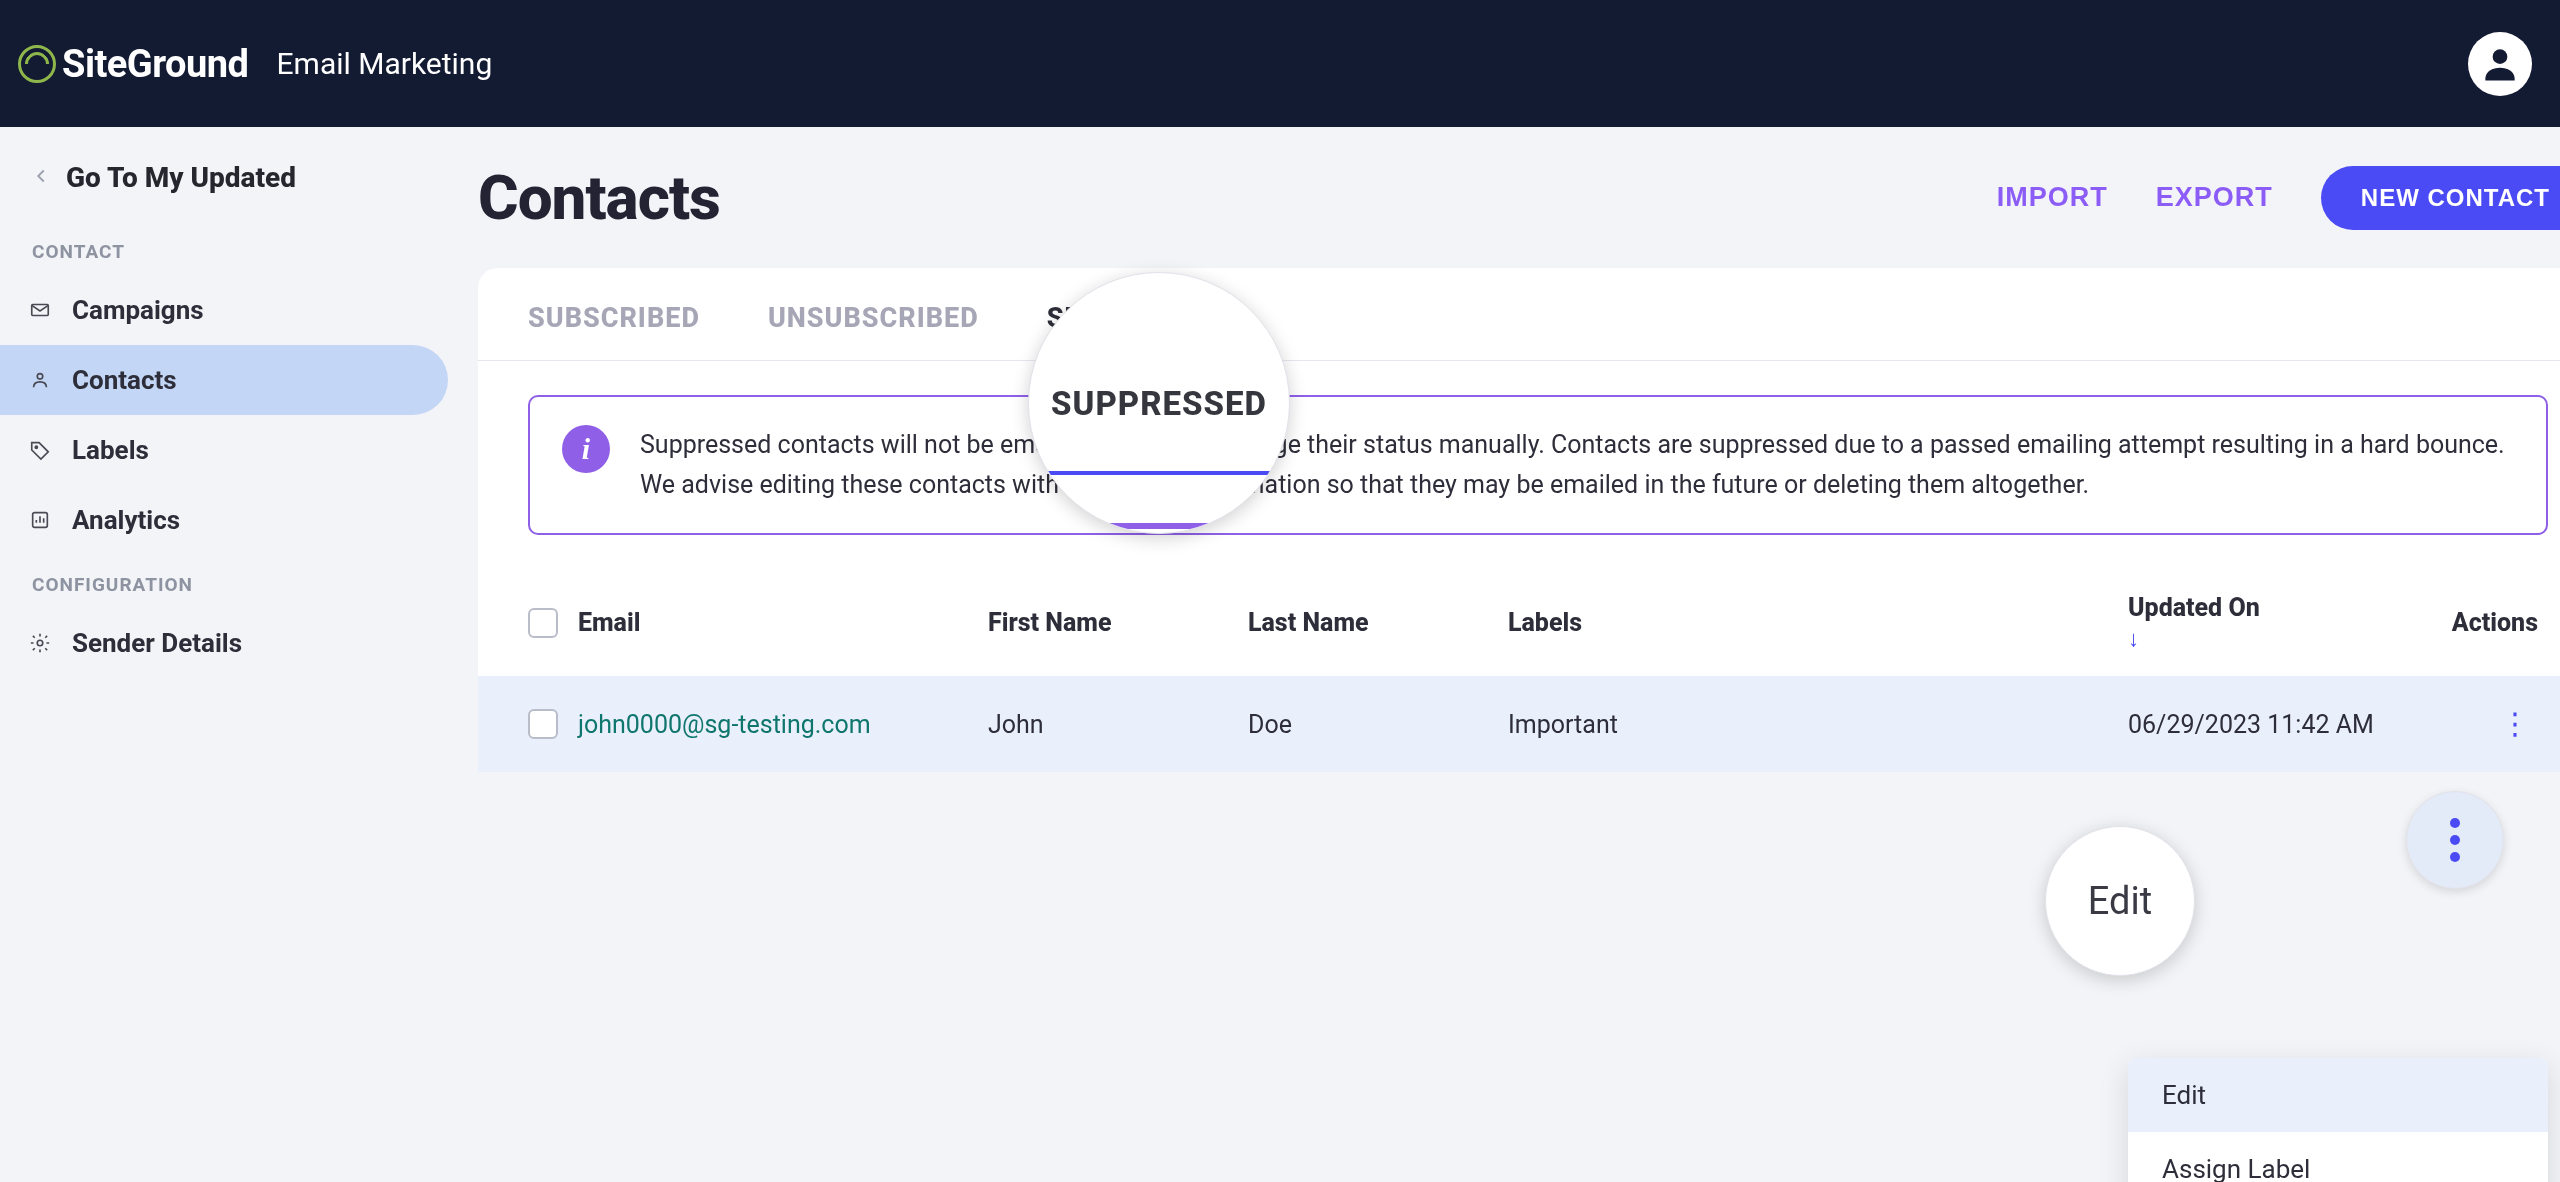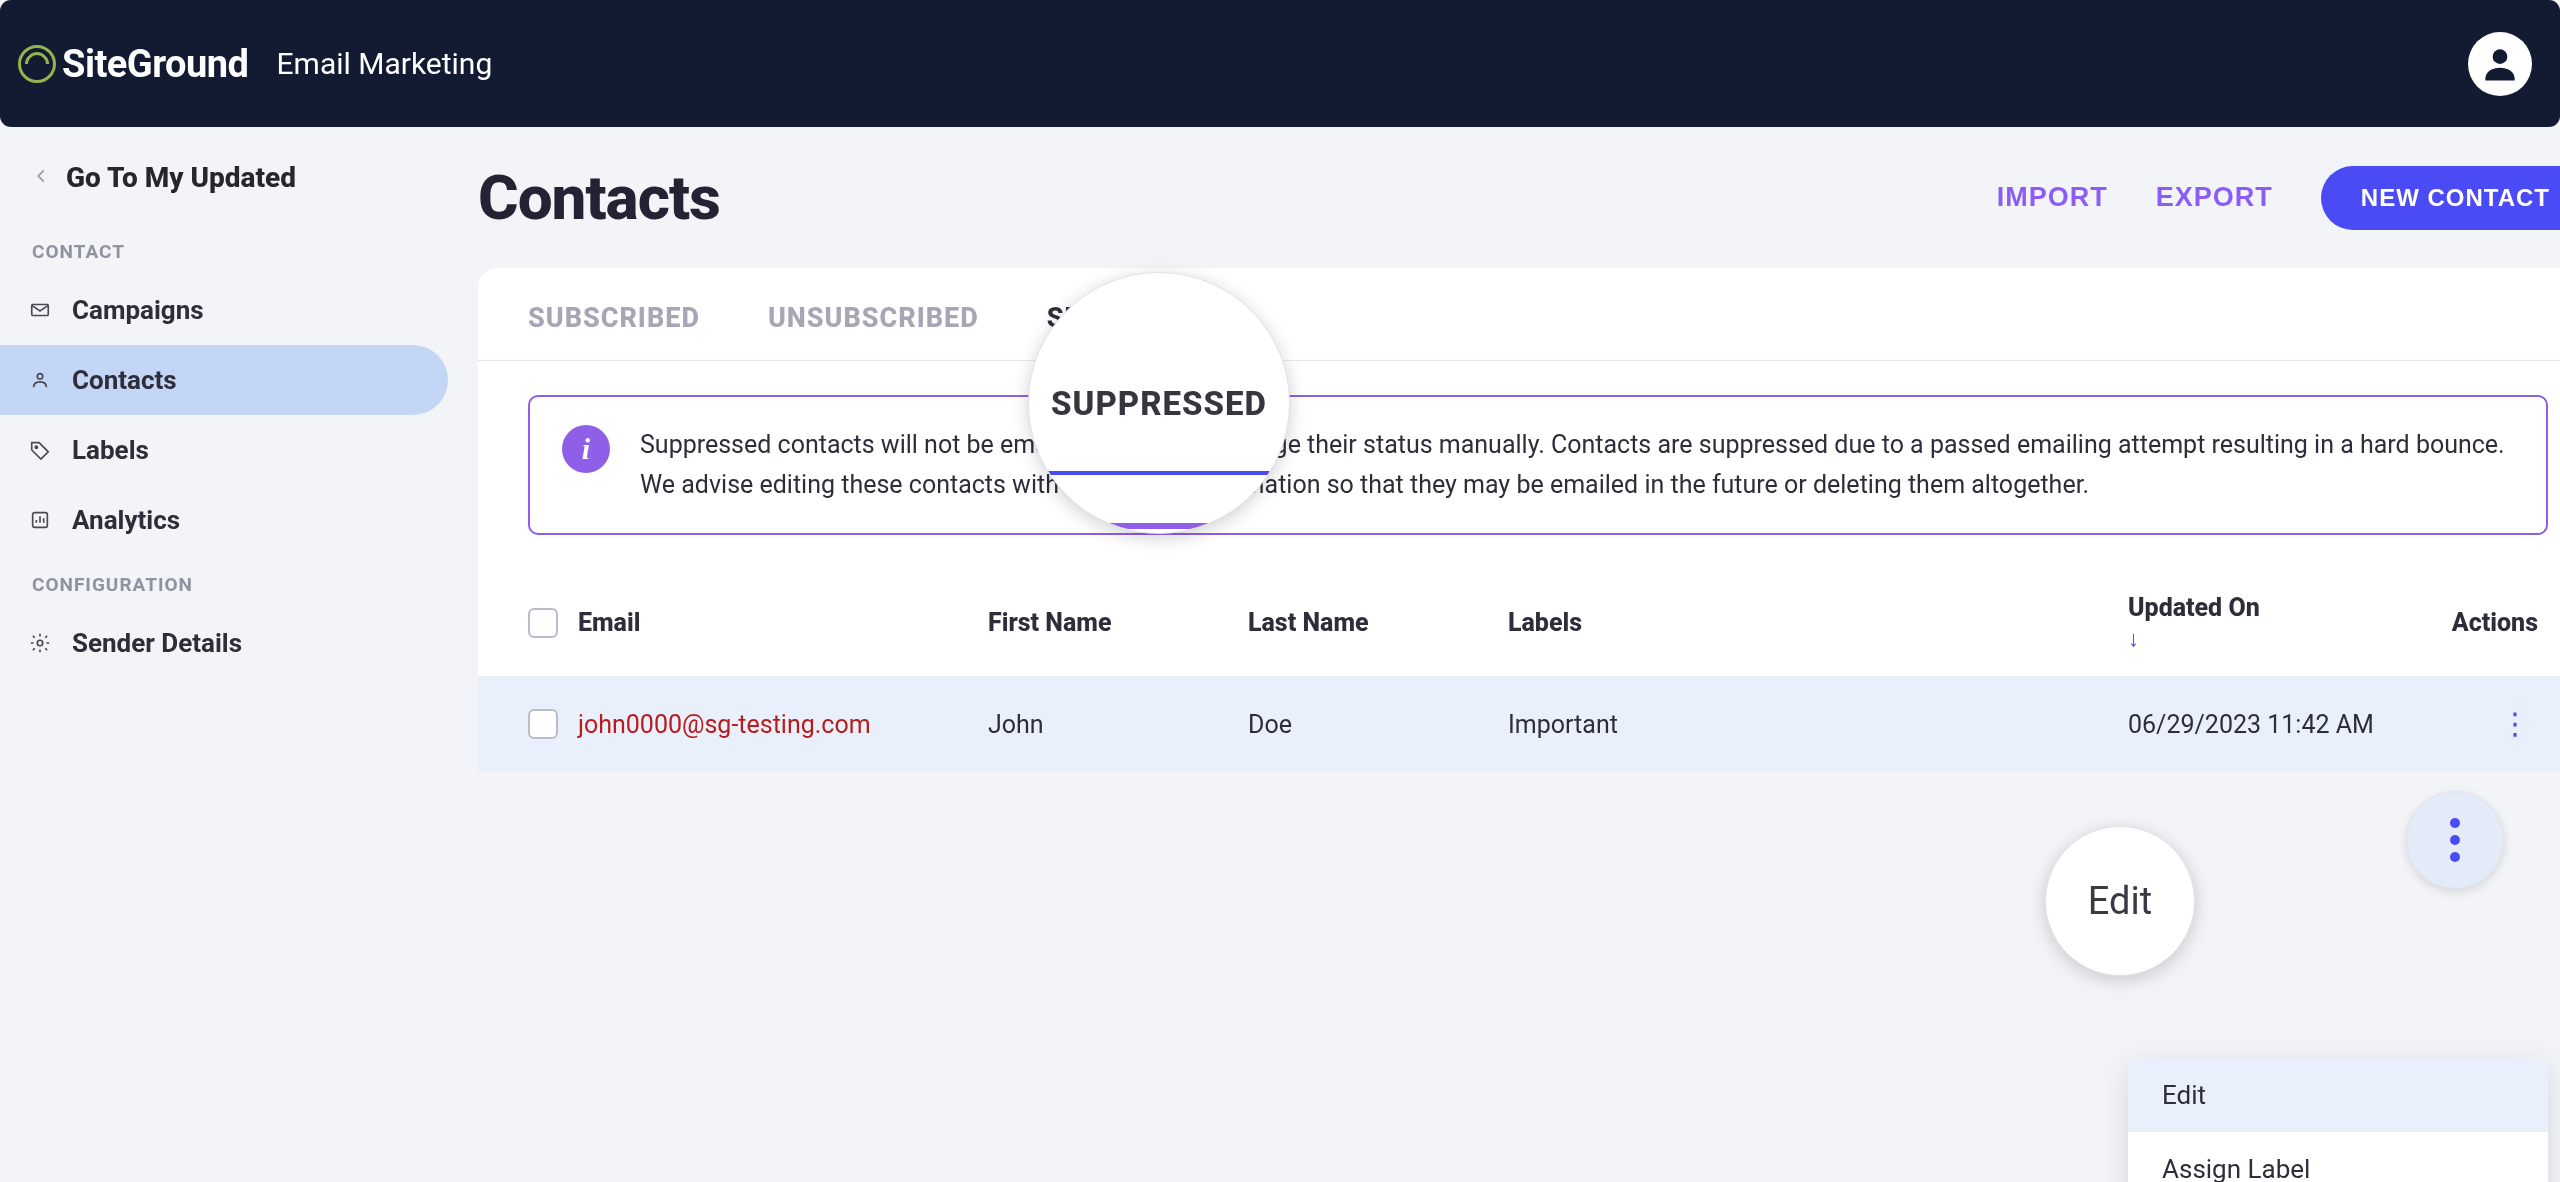--- a/index.html
+++ b/index.html
@@ -15,21 +15,20 @@
   }
 
   
   .topbar {
     background: #131b33;
     height: 127px;
     display: flex;
     align-items: center;
     padding: 0 18px;
     justify-content: space-between;
-    border-radius: 11px;
   }
   .brand-wrap {
     display: flex;
     align-items: center;
     gap: 28px;
   }
   .brand-logo {
     display: flex;
     align-items: center;
     color: #fff;
@@ -251,21 +250,21 @@
     color: #4b4bf5;
     font-size: 22px;
     display: block;
     margin-top: 4px;
   }
   .data-row {
     background: #eaf0fb;
     font-size: 25px;
   }
   .data-row .email-cell {
-    color: #b91c1c;
+    color: #0f766e;
     cursor: pointer;
   }
   .checkbox {
     width: 30px; height: 30px;
     border: 2px solid #b9bdc9;
     border-radius: 6px;
     margin-left: 50px;
     cursor: pointer;
     background: #fff;
   }

